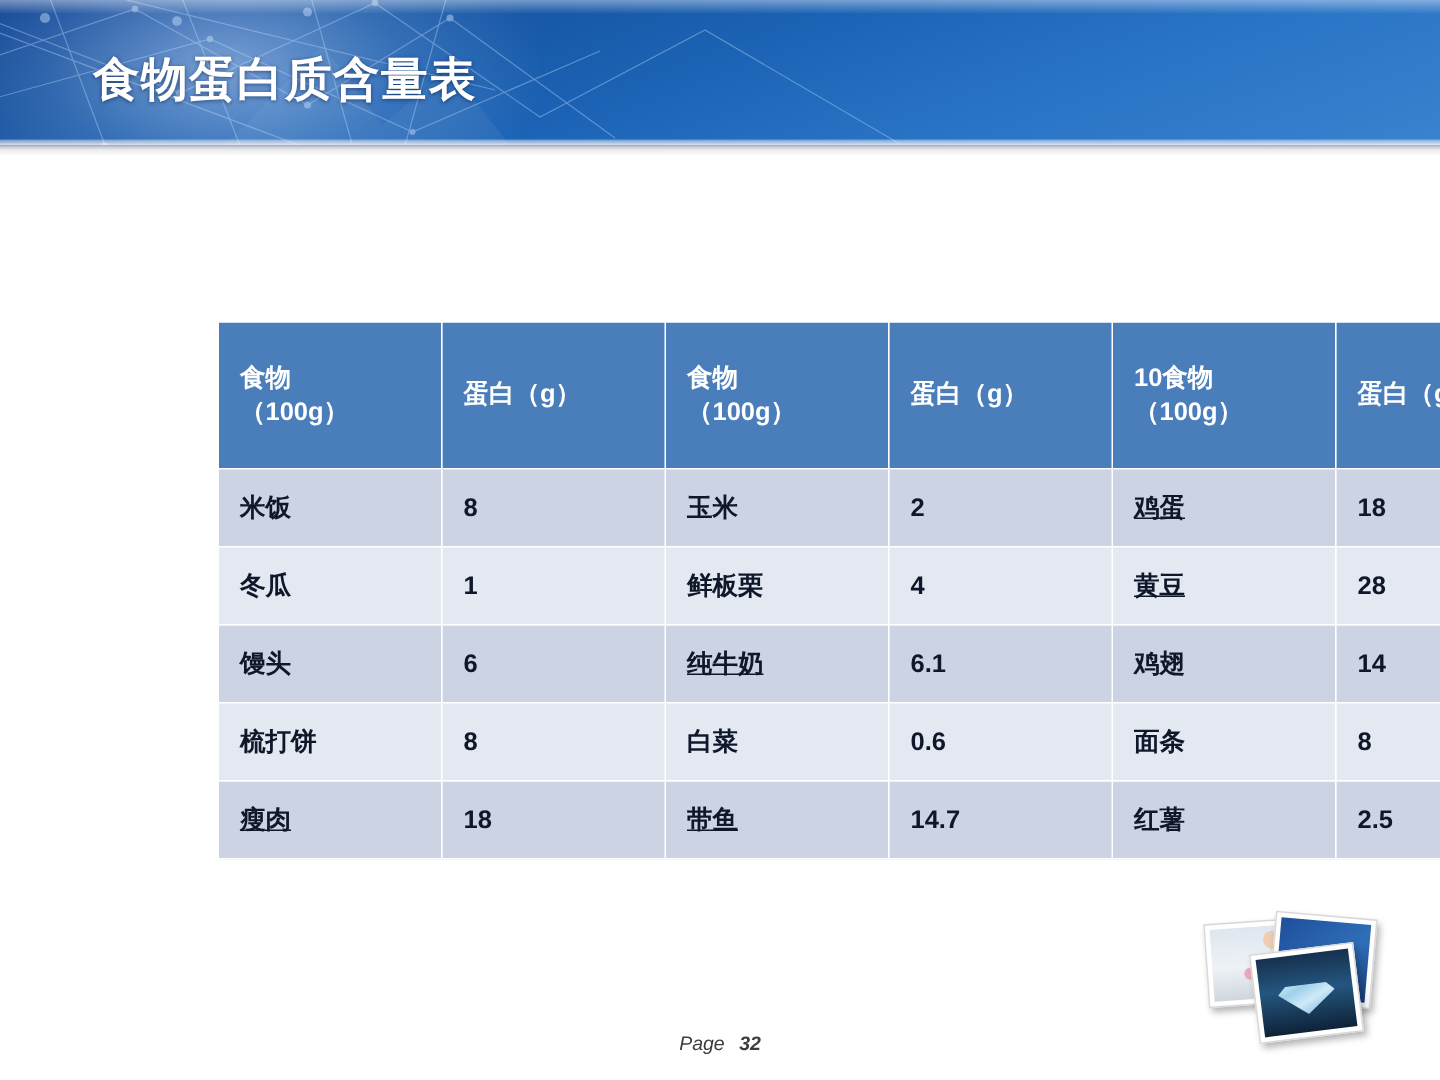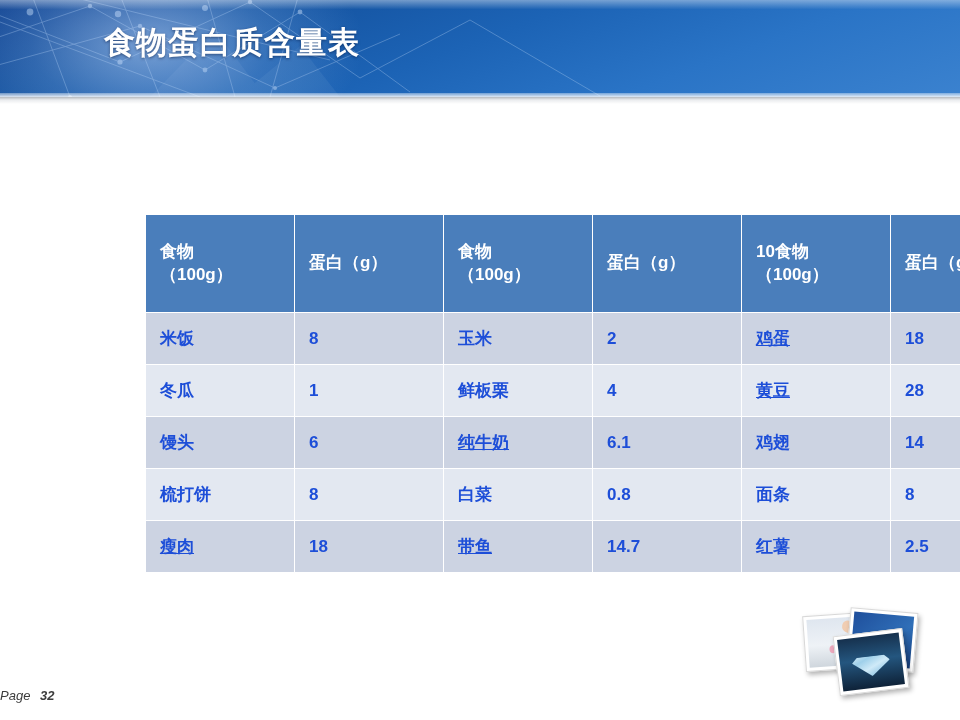--- a/index.html
+++ b/index.html
@@ -62,47 +62,46 @@
     position: absolute;
     left: 0;
     top: 97px;
     width: 960px;
     height: 7px;
     background: linear-gradient(to bottom, rgba(120,128,138,0.55) 0%, rgba(160,168,178,0.22) 42%, rgba(255,255,255,0) 100%);
   }
   .slide-title {
     position: absolute;
     left: 62px;
-    top: 22px;
+    top: 32px;
     font-size: 31px;
     font-weight: bold;
     color: #ffffff;
     letter-spacing: 1px;
     text-shadow: 0 1px 3px rgba(0,20,60,0.55);
     white-space: nowrap;
-    margin-left: 42px;
   }
 
   
   .ptable {
     position: absolute;
     left: 145px;
     top: 214px;
     width: 705px;
     border-collapse: collapse;
     table-layout: fixed;
   }
   .ptable td, .ptable th {
     border: 1px solid #ffffff;
     padding: 0 14px;
     text-align: left;
     vertical-align: middle;
     font-size: 17px;
     font-weight: bold;
-    color: #1d4ed8;
+    color: #0f172a;
   }
   .ptable thead th {
     background: #4a7ebb;
     color: #ffffff;
     height: 97px;
     line-height: 1.32;
     font-size: 17px;
   }
   .ptable thead th .hl2 {
     display: block;
@@ -123,20 +122,21 @@
   .col-food  { width: 120px; }
   .col-prot  { width: 120px; }
   .col-last  { width: 105px; }
 
   
   .footer-page {
     position: absolute;
     left: 0;
     top: 688px;
     width: 960px;
+    text-align: center;
     font-size: 13px;
     font-style: italic;
     color: #3d3d3d;
   }
   .footer-page .pg-num {
     font-weight: bold;
     margin-left: 6px;
   }
 
   
@@ -316,21 +316,21 @@
       <td>6</td>
       <td class="cell-hl">纯牛奶</td>
       <td>6.1</td>
       <td>鸡翅</td>
       <td>14</td>
     </tr>
     <tr class="even">
       <td>梳打饼</td>
       <td>8</td>
       <td>白菜</td>
-      <td>0.8</td>
+      <td>0.6</td>
       <td>面条</td>
       <td>8</td>
     </tr>
     <tr class="odd">
       <td class="cell-hl">瘦肉</td>
       <td>18</td>
       <td class="cell-hl">带鱼</td>
       <td>14.7</td>
       <td>红薯</td>
       <td>2.5</td>

